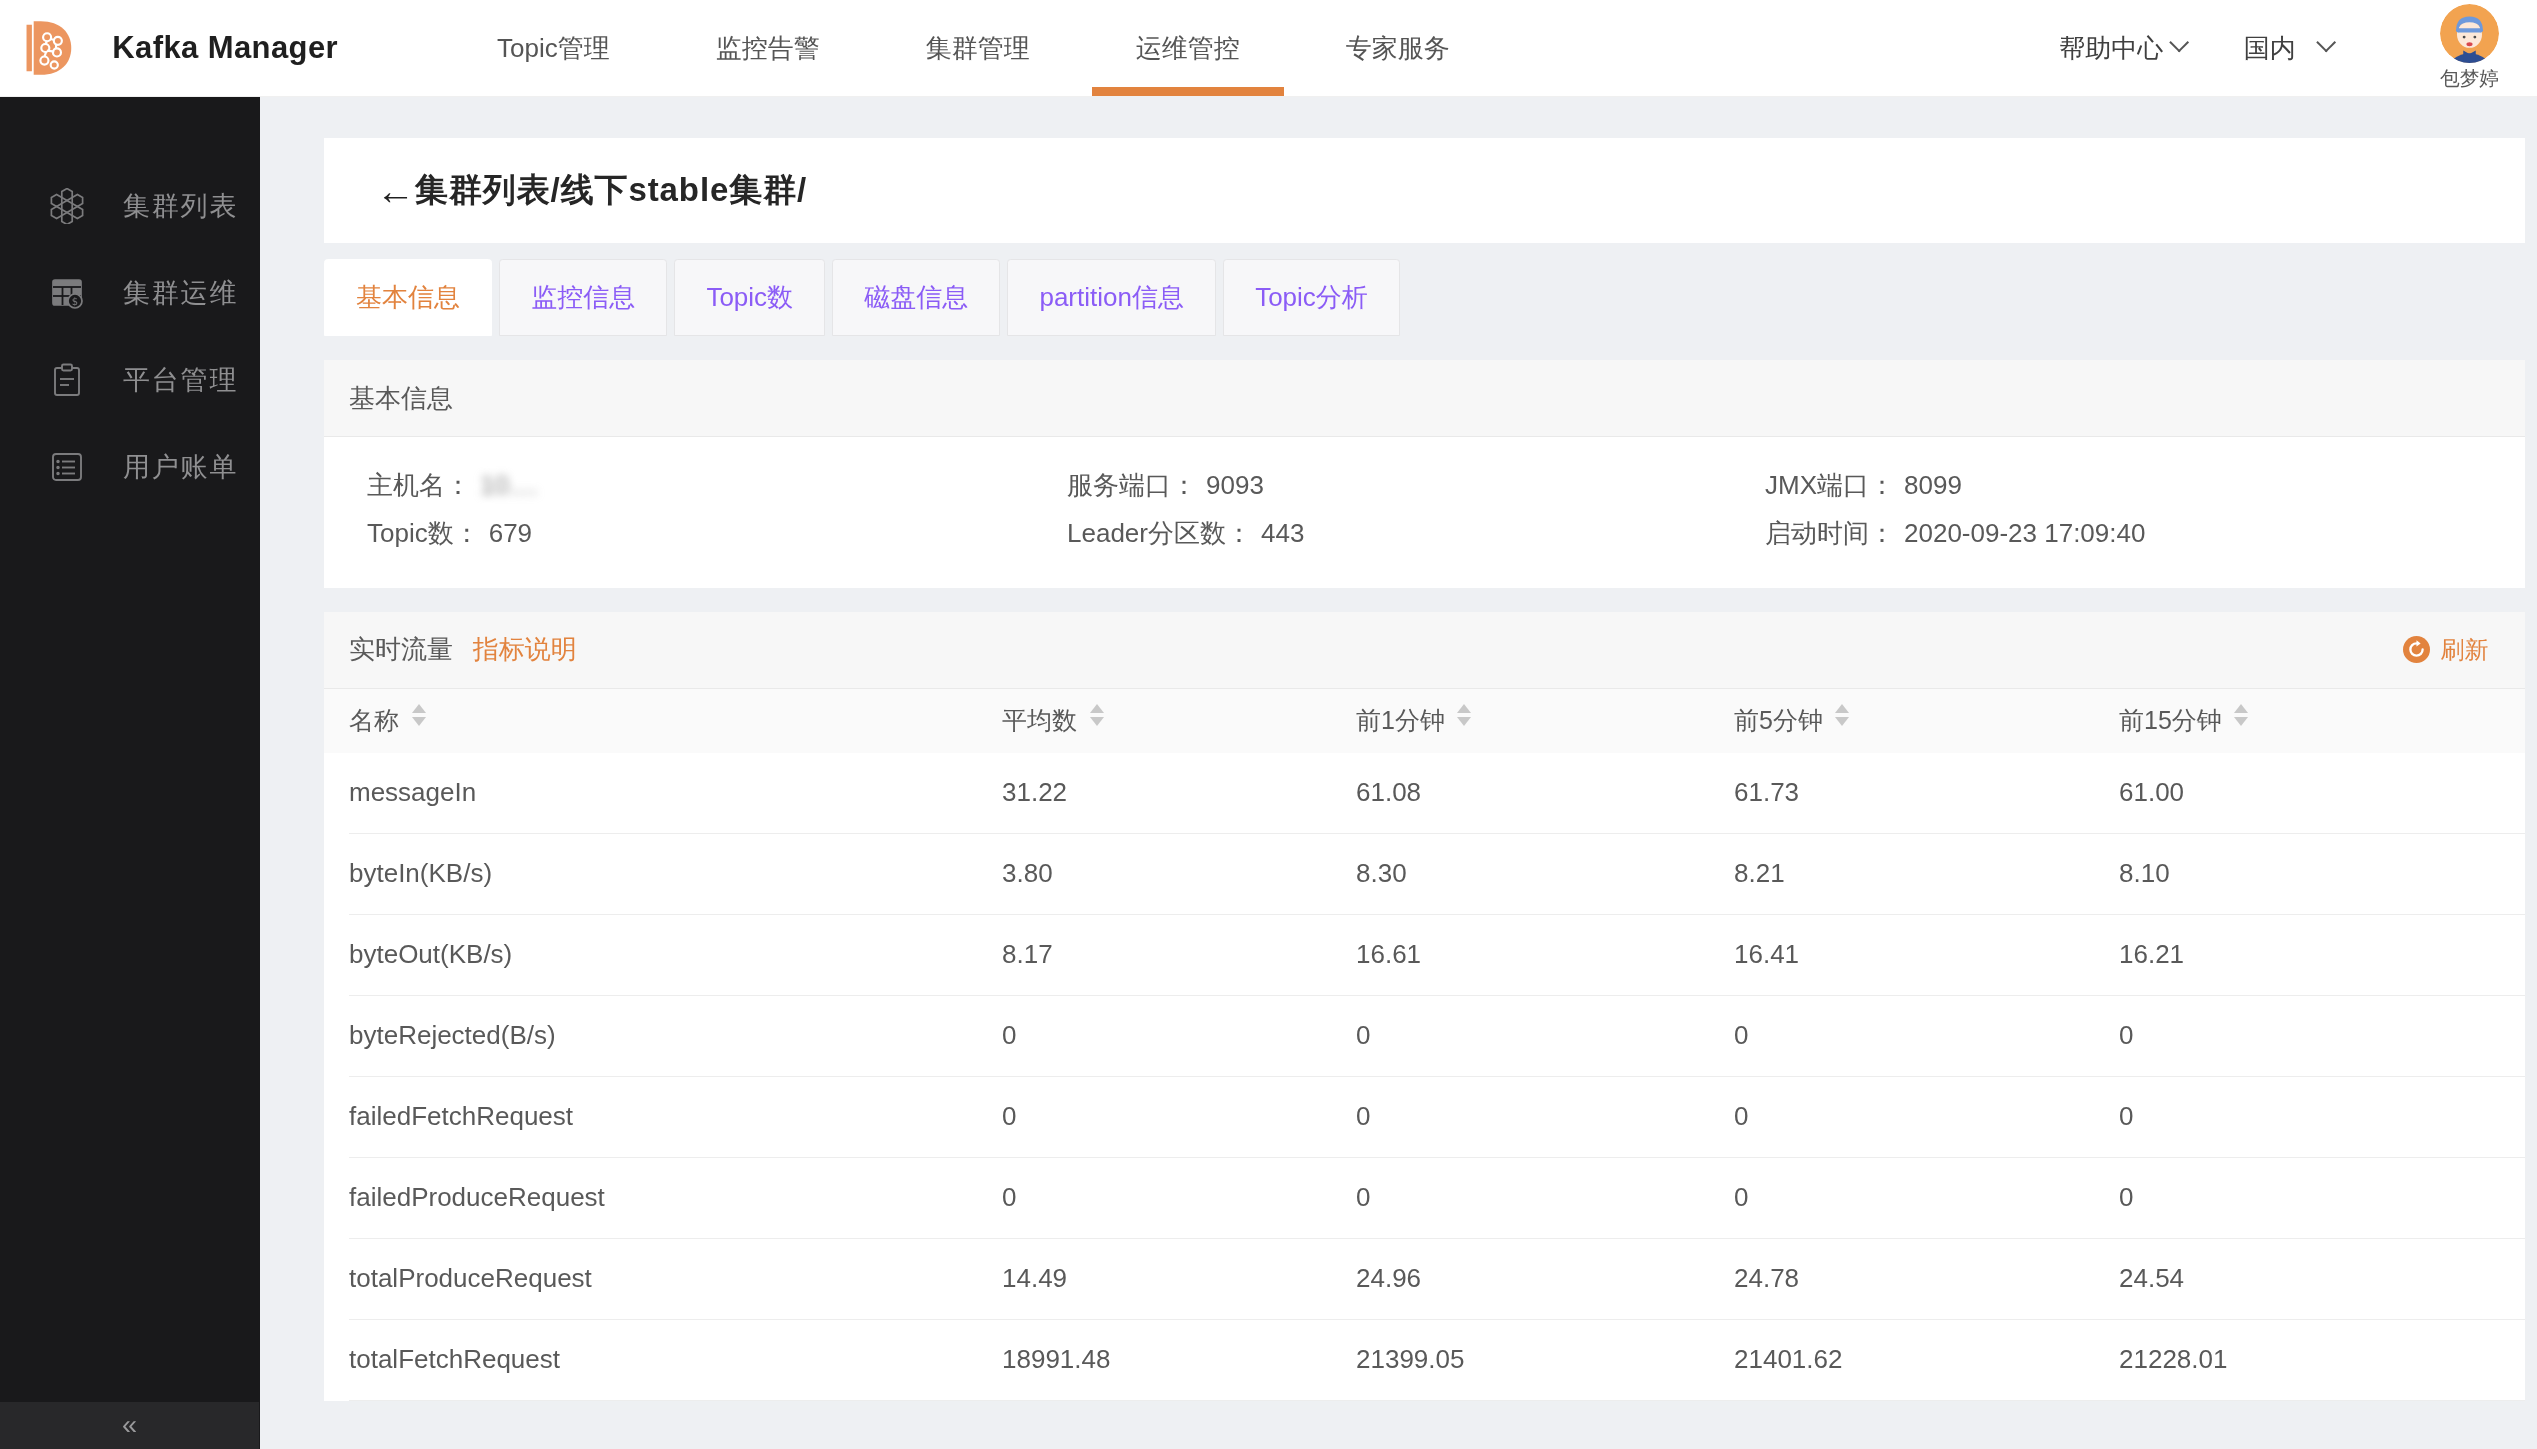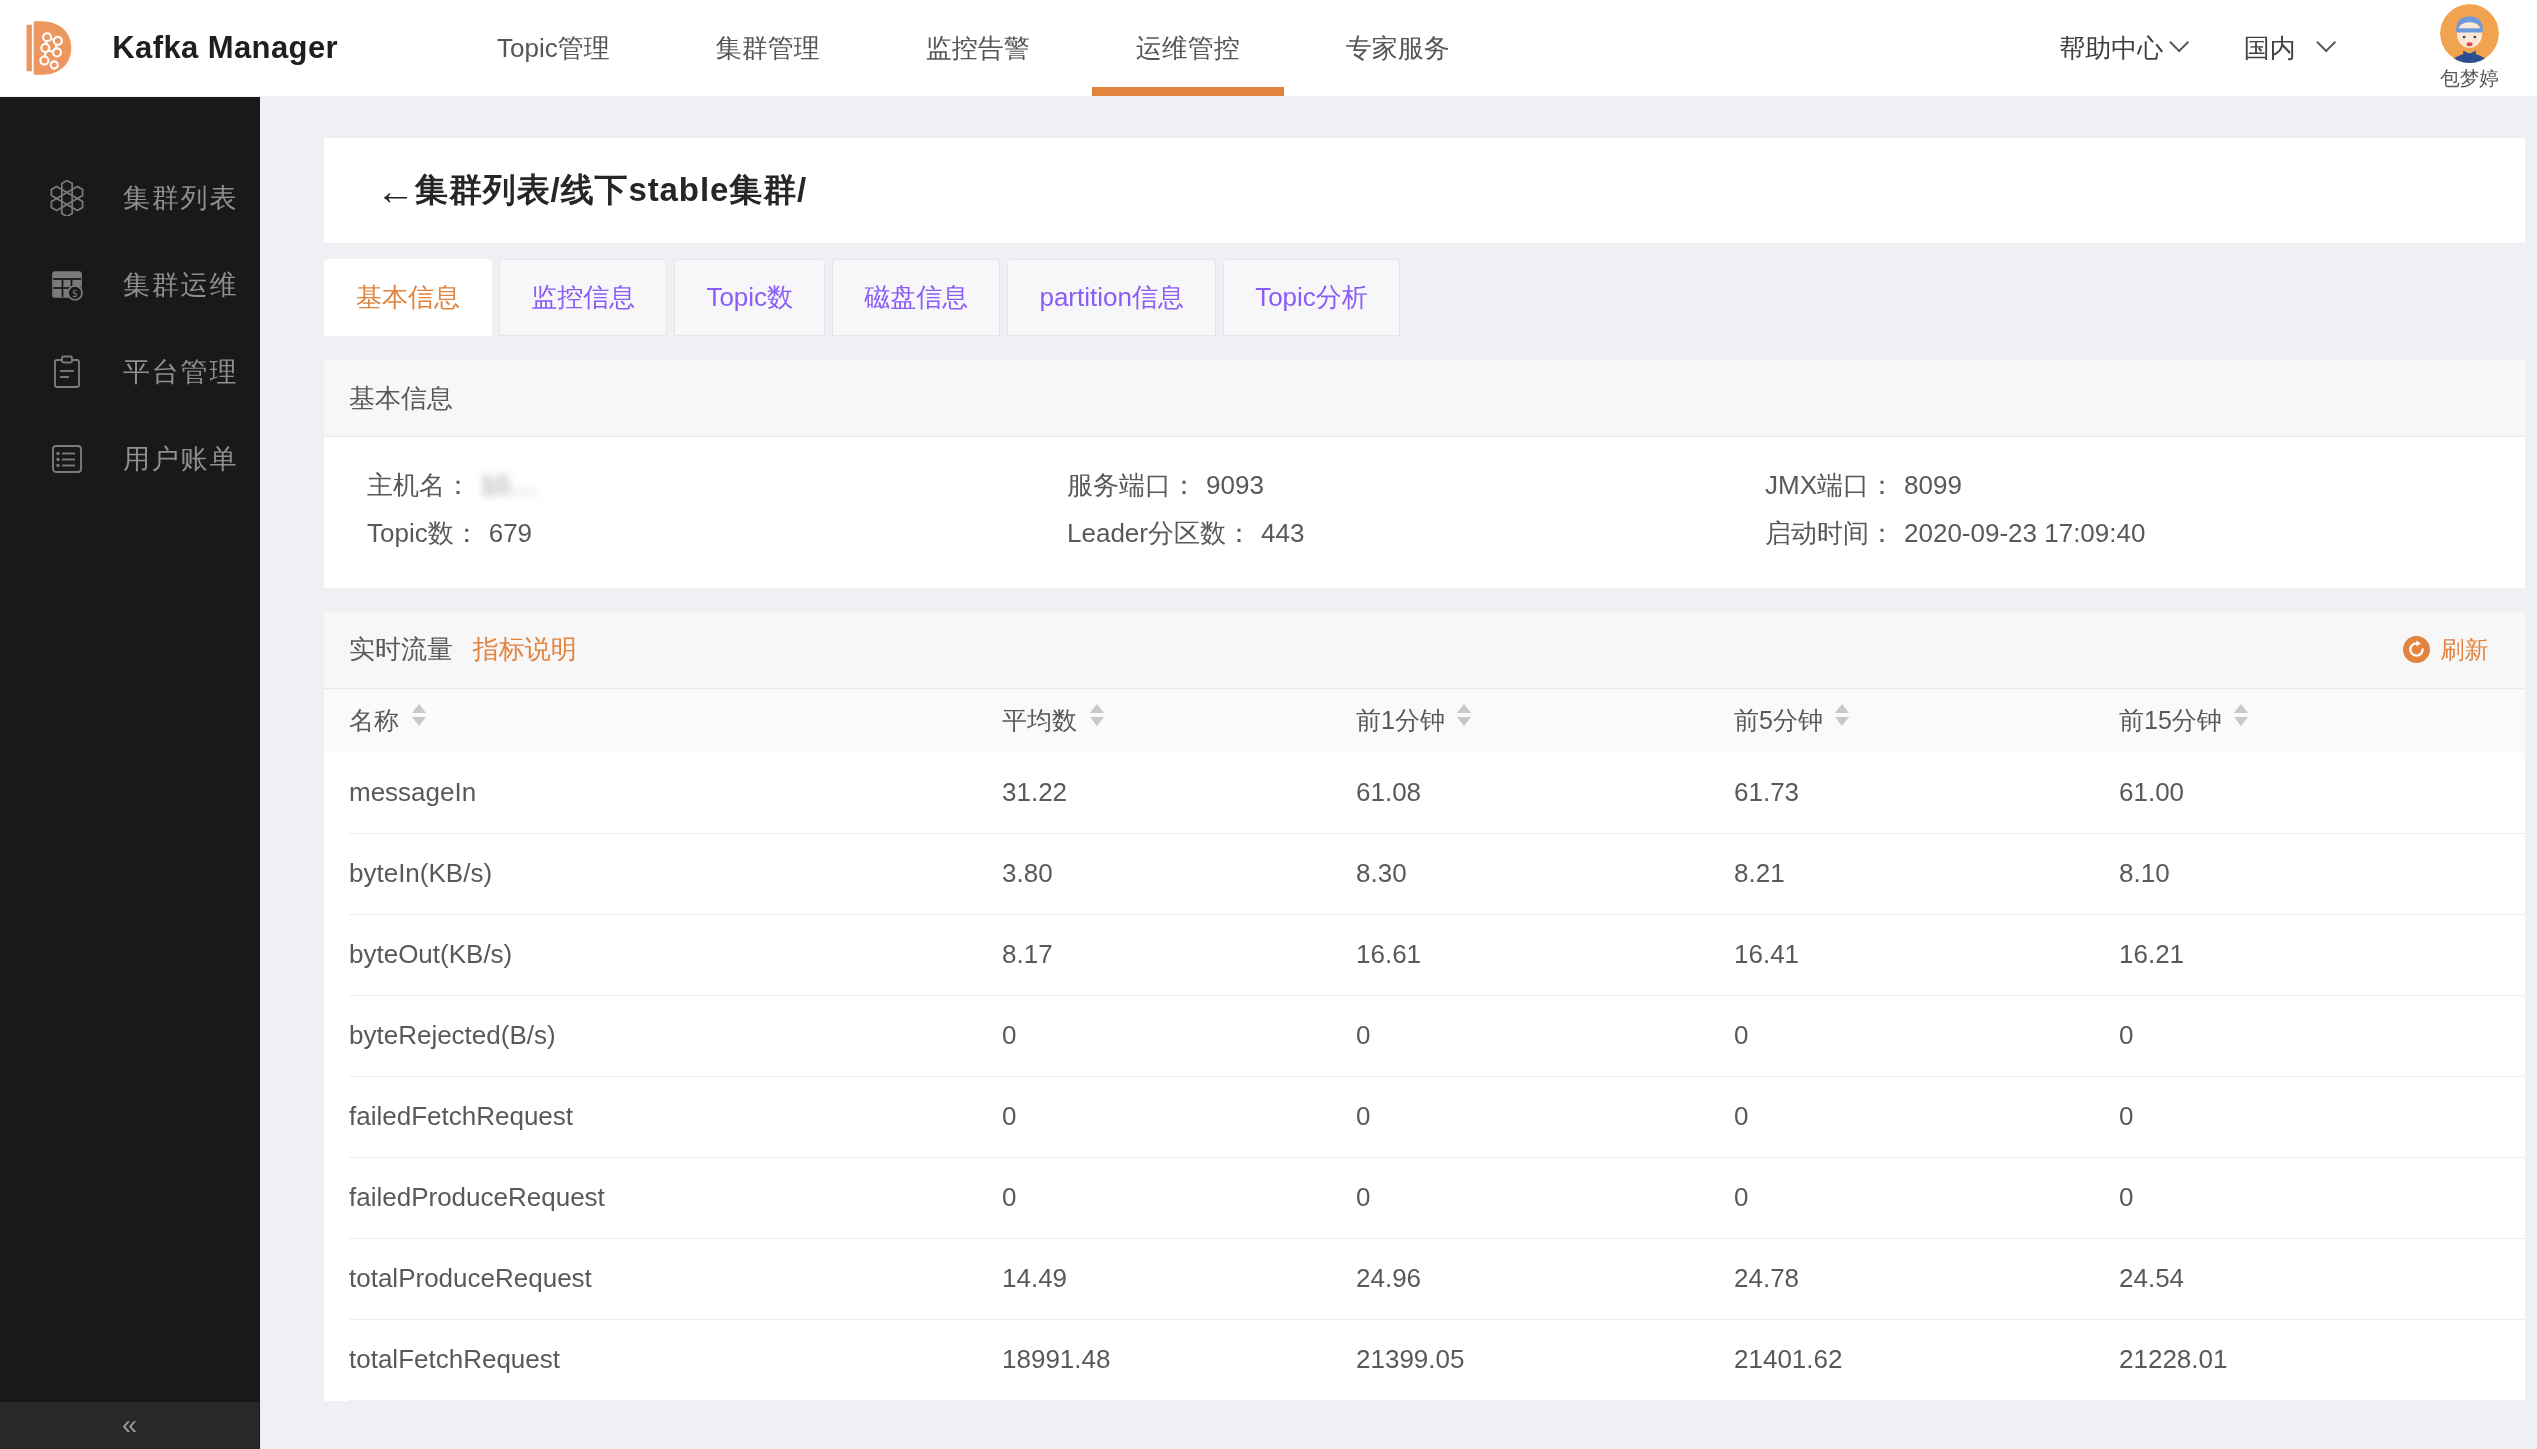--- a/index.html
+++ b/index.html
@@ -18,21 +18,21 @@
   .tb-link { display:flex; align-items:center; font-size:26px; color:#404040; cursor:pointer; }
   .chev { width:14.3px; height:14.3px; border-right:2.7px solid #555; border-bottom:2.7px solid #555;
     transform:rotate(45deg) translate(-1.8px,-1.8px); margin-left:9px; margin-top:-5.4px; }
   .region { margin-left:57px; }
   .region .chev { margin-left:23px; }
   .user-block { display:flex; flex-direction:column; align-items:center; margin-left:107px; margin-right:39px; }
   .avatar { width:59px; height:59px; border-radius:50%; overflow:hidden; cursor:pointer; }
   .username { font-size:19.7px; color:#595959; margin-top:2.7px; }
 
   
-  .sidebar { position:absolute; left:0; top:87px; bottom:0; width:260px; background:#19191B;text-align:right; }
+  .sidebar { position:absolute; left:0; top:95px; bottom:0; width:260px; background:#19191B;text-align:right; }
   .side-items { padding-top:67px; }
   .side-item { height:87px; display:flex; align-items:center; padding-left:49px; cursor:pointer; }
   .side-item .sicon { width:36px; height:36px; display:flex; align-items:center; justify-content:center; }
   .side-item .slabel { font-size:27px; color:#8F8F91; margin-left:38px; letter-spacing:1.8px; }
   .collapse-bar { position:absolute; left:0; bottom:0; width:259px; height:47px; background:#28282A;
     display:flex; align-items:center; justify-content:center; color:#9a9a9c; font-size:27px; cursor:pointer; }
 
   
   .main { position:absolute; left:284px; top:97px; right:0; bottom:0; background:#EEF0F3;
     padding:41px 12.5px 0 40px; overflow:hidden; }
@@ -91,22 +91,22 @@
         <circle cx="34" cy="52" r="4.5"></circle>
           <circle cx="45" cy="57" r="4"></circle>
         <path d="M37 30 L35 34 M41 28 L45 29 M37 41 L45 42 M36 42 L34 48 M47 34 L47 39"></path>
       </g>
     </svg>
   </div>
   <div class="app-title">Kafka Manager</div>
 
   <div class="mainnav">
     <div class="nav-item">Topic管理</div>
+    <div class="nav-item">监控告警</div>
     <div class="nav-item">集群管理</div>
-    <div class="nav-item">监控告警</div>
     <div class="nav-item active">运维管控</div>
     <div class="nav-item">专家服务</div>
   </div>
 
   <div class="topbar-right">
     <div class="tb-link">
       <span>帮助中心</span>
       <span class="chev"></span>
     </div>
     <div class="tb-link region">

